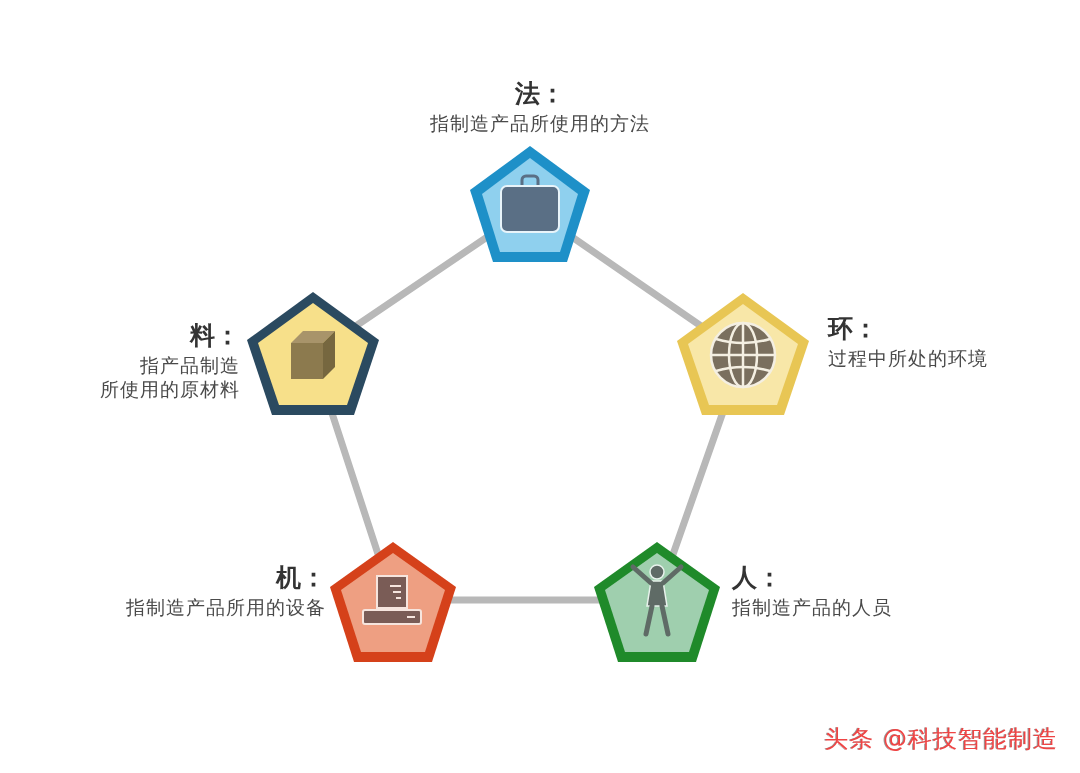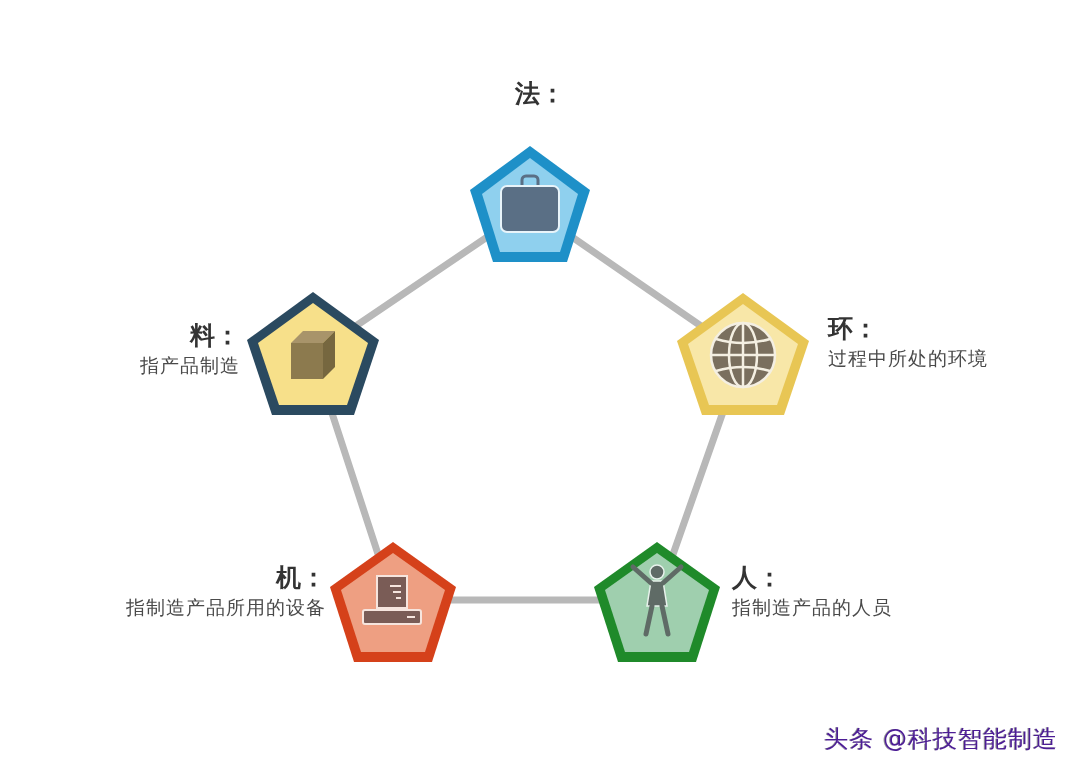--- a/index.html
+++ b/index.html
@@ -6,21 +6,21 @@
   body { width: 1080px; height: 773px; position: relative; overflow: hidden;
          font-family: "DejaVu Sans", "Liberation Sans", sans-serif; }
   #diagram { position: absolute; left: 0; top: 0; }
   .label { position: absolute; color: #4a4a4a; line-height: 1.3; }
   .label .title { font-family: "DejaVu Serif", "Liberation Serif", serif;
                   font-size: 25px; font-weight: bold; color: #333; display: block; }
   .label .desc { font-size: 19px; display: block; letter-spacing: 1px; }
   .right-align { text-align: right; }
   .center-align { text-align: center; }
   .watermark { position: absolute; right: 22px; bottom: 18px; font-size: 24px;
-               color: #4c1d95; letter-spacing: 1px;
+               color: #ef4444; letter-spacing: 1px;
                text-shadow: 1px 1px 0 #fff, -1px 0 0 #999; }
 </style>
 </head>
 <body>
 
 <svg id="diagram" width="1080" height="773" viewBox="0 0 1080 773">
 
   <g stroke="#b8b8b8" stroke-width="7" fill="none" stroke-linecap="round">
     <line x1="530" y1="208" x2="313" y2="355"></line>
     <line x1="530" y1="208" x2="743" y2="355"></line>
@@ -83,25 +83,27 @@
       <path d="M-6,-17 L-24,-33" stroke="#5f6b66" stroke-width="5" stroke-linecap="round" fill="none"></path>
       <path d="M6,-17 L24,-33" stroke="#5f6b66" stroke-width="5" stroke-linecap="round" fill="none"></path>
       <path d="M-5,6 L-11,34" stroke="#5f6b66" stroke-width="5" stroke-linecap="round" fill="none"></path>
       <path d="M5,6 L11,34" stroke="#5f6b66" stroke-width="5" stroke-linecap="round" fill="none"></path>
     </g>
   </g>
 </svg>
 
 <div class="label center-align" style="left:380px; top:78px; width:320px;">
   <span class="title">法：</span>
+  <span class="desc">指制造产品所使用的方法</span>
 </div>
 
 <div class="label right-align" style="left:60px; top:320px; width:180px;">
   <span class="title">料：</span>
   <span class="desc">指产品制造</span>
+  <span class="desc">所使用的原材料</span>
 </div>
 
 <div class="label" style="left:828px; top:313px; width:230px;">
   <span class="title">环：</span>
   <span class="desc">过程中所处的环境</span>
 </div>
 
 <div class="label right-align" style="left:50px; top:562px; width:276px;">
   <span class="title">机：</span>
   <span class="desc" style="text-align:right; padding-left:22px;">指制造产品所用的设备</span>

